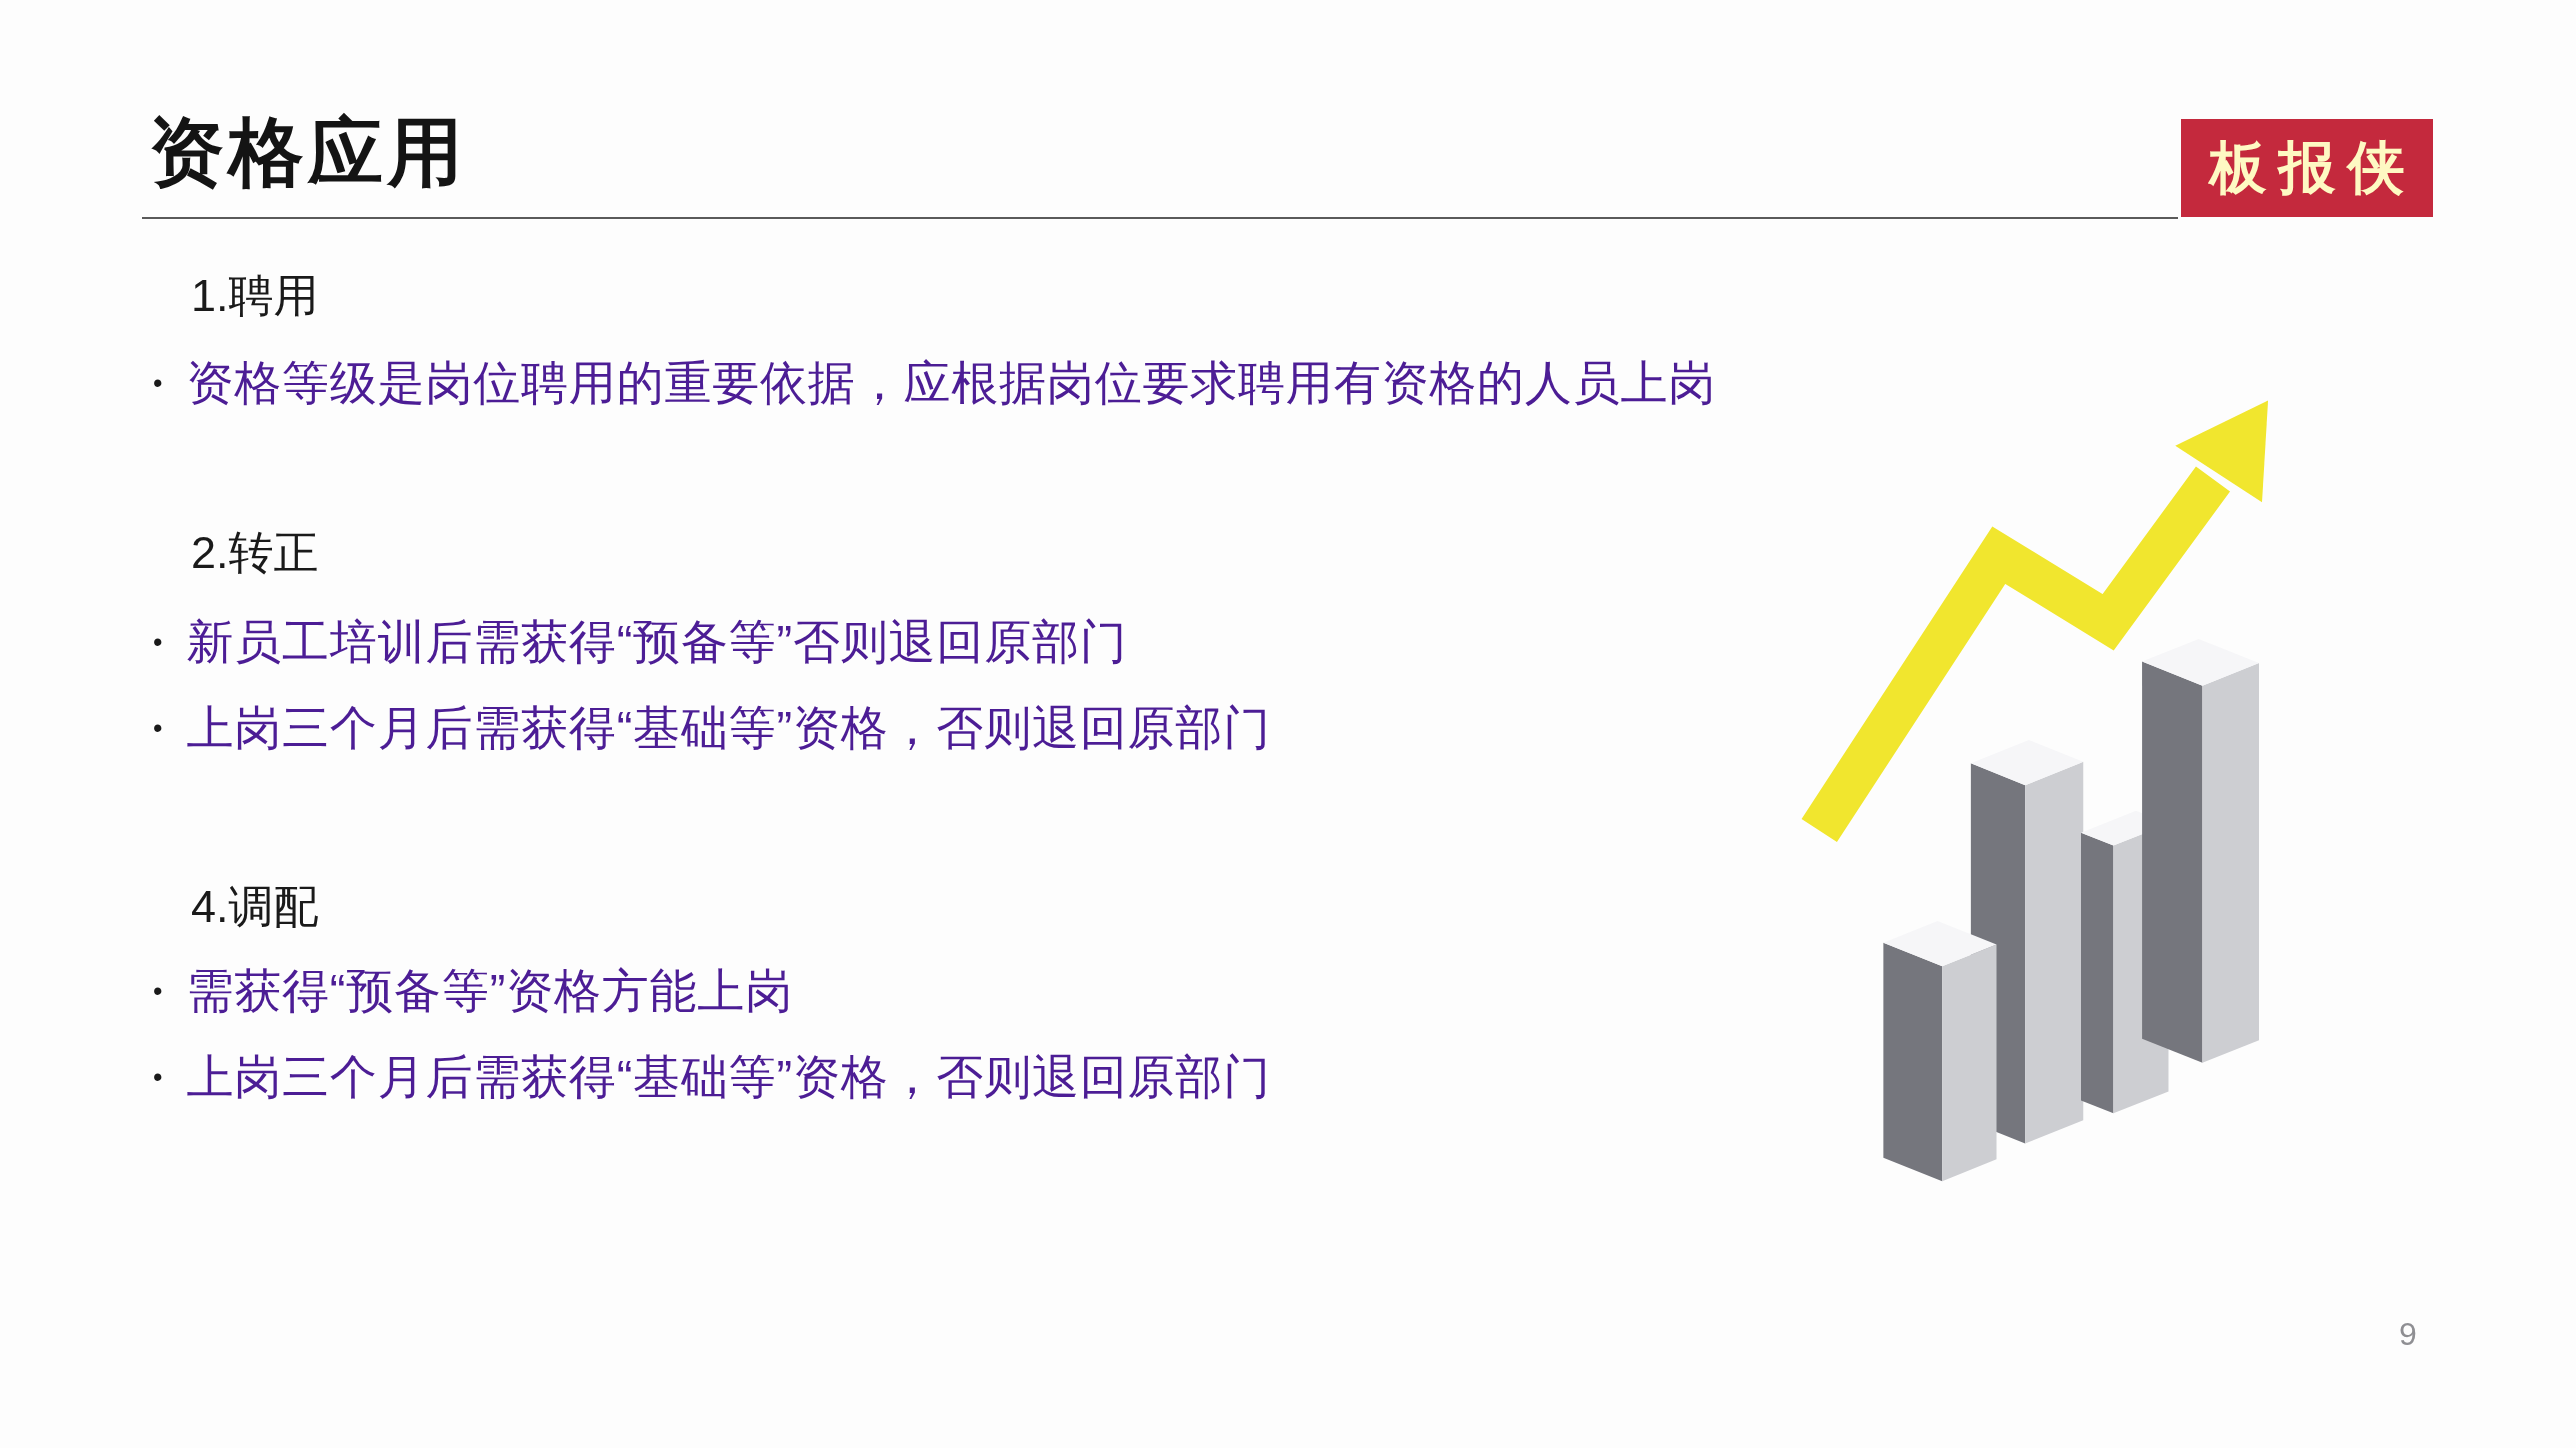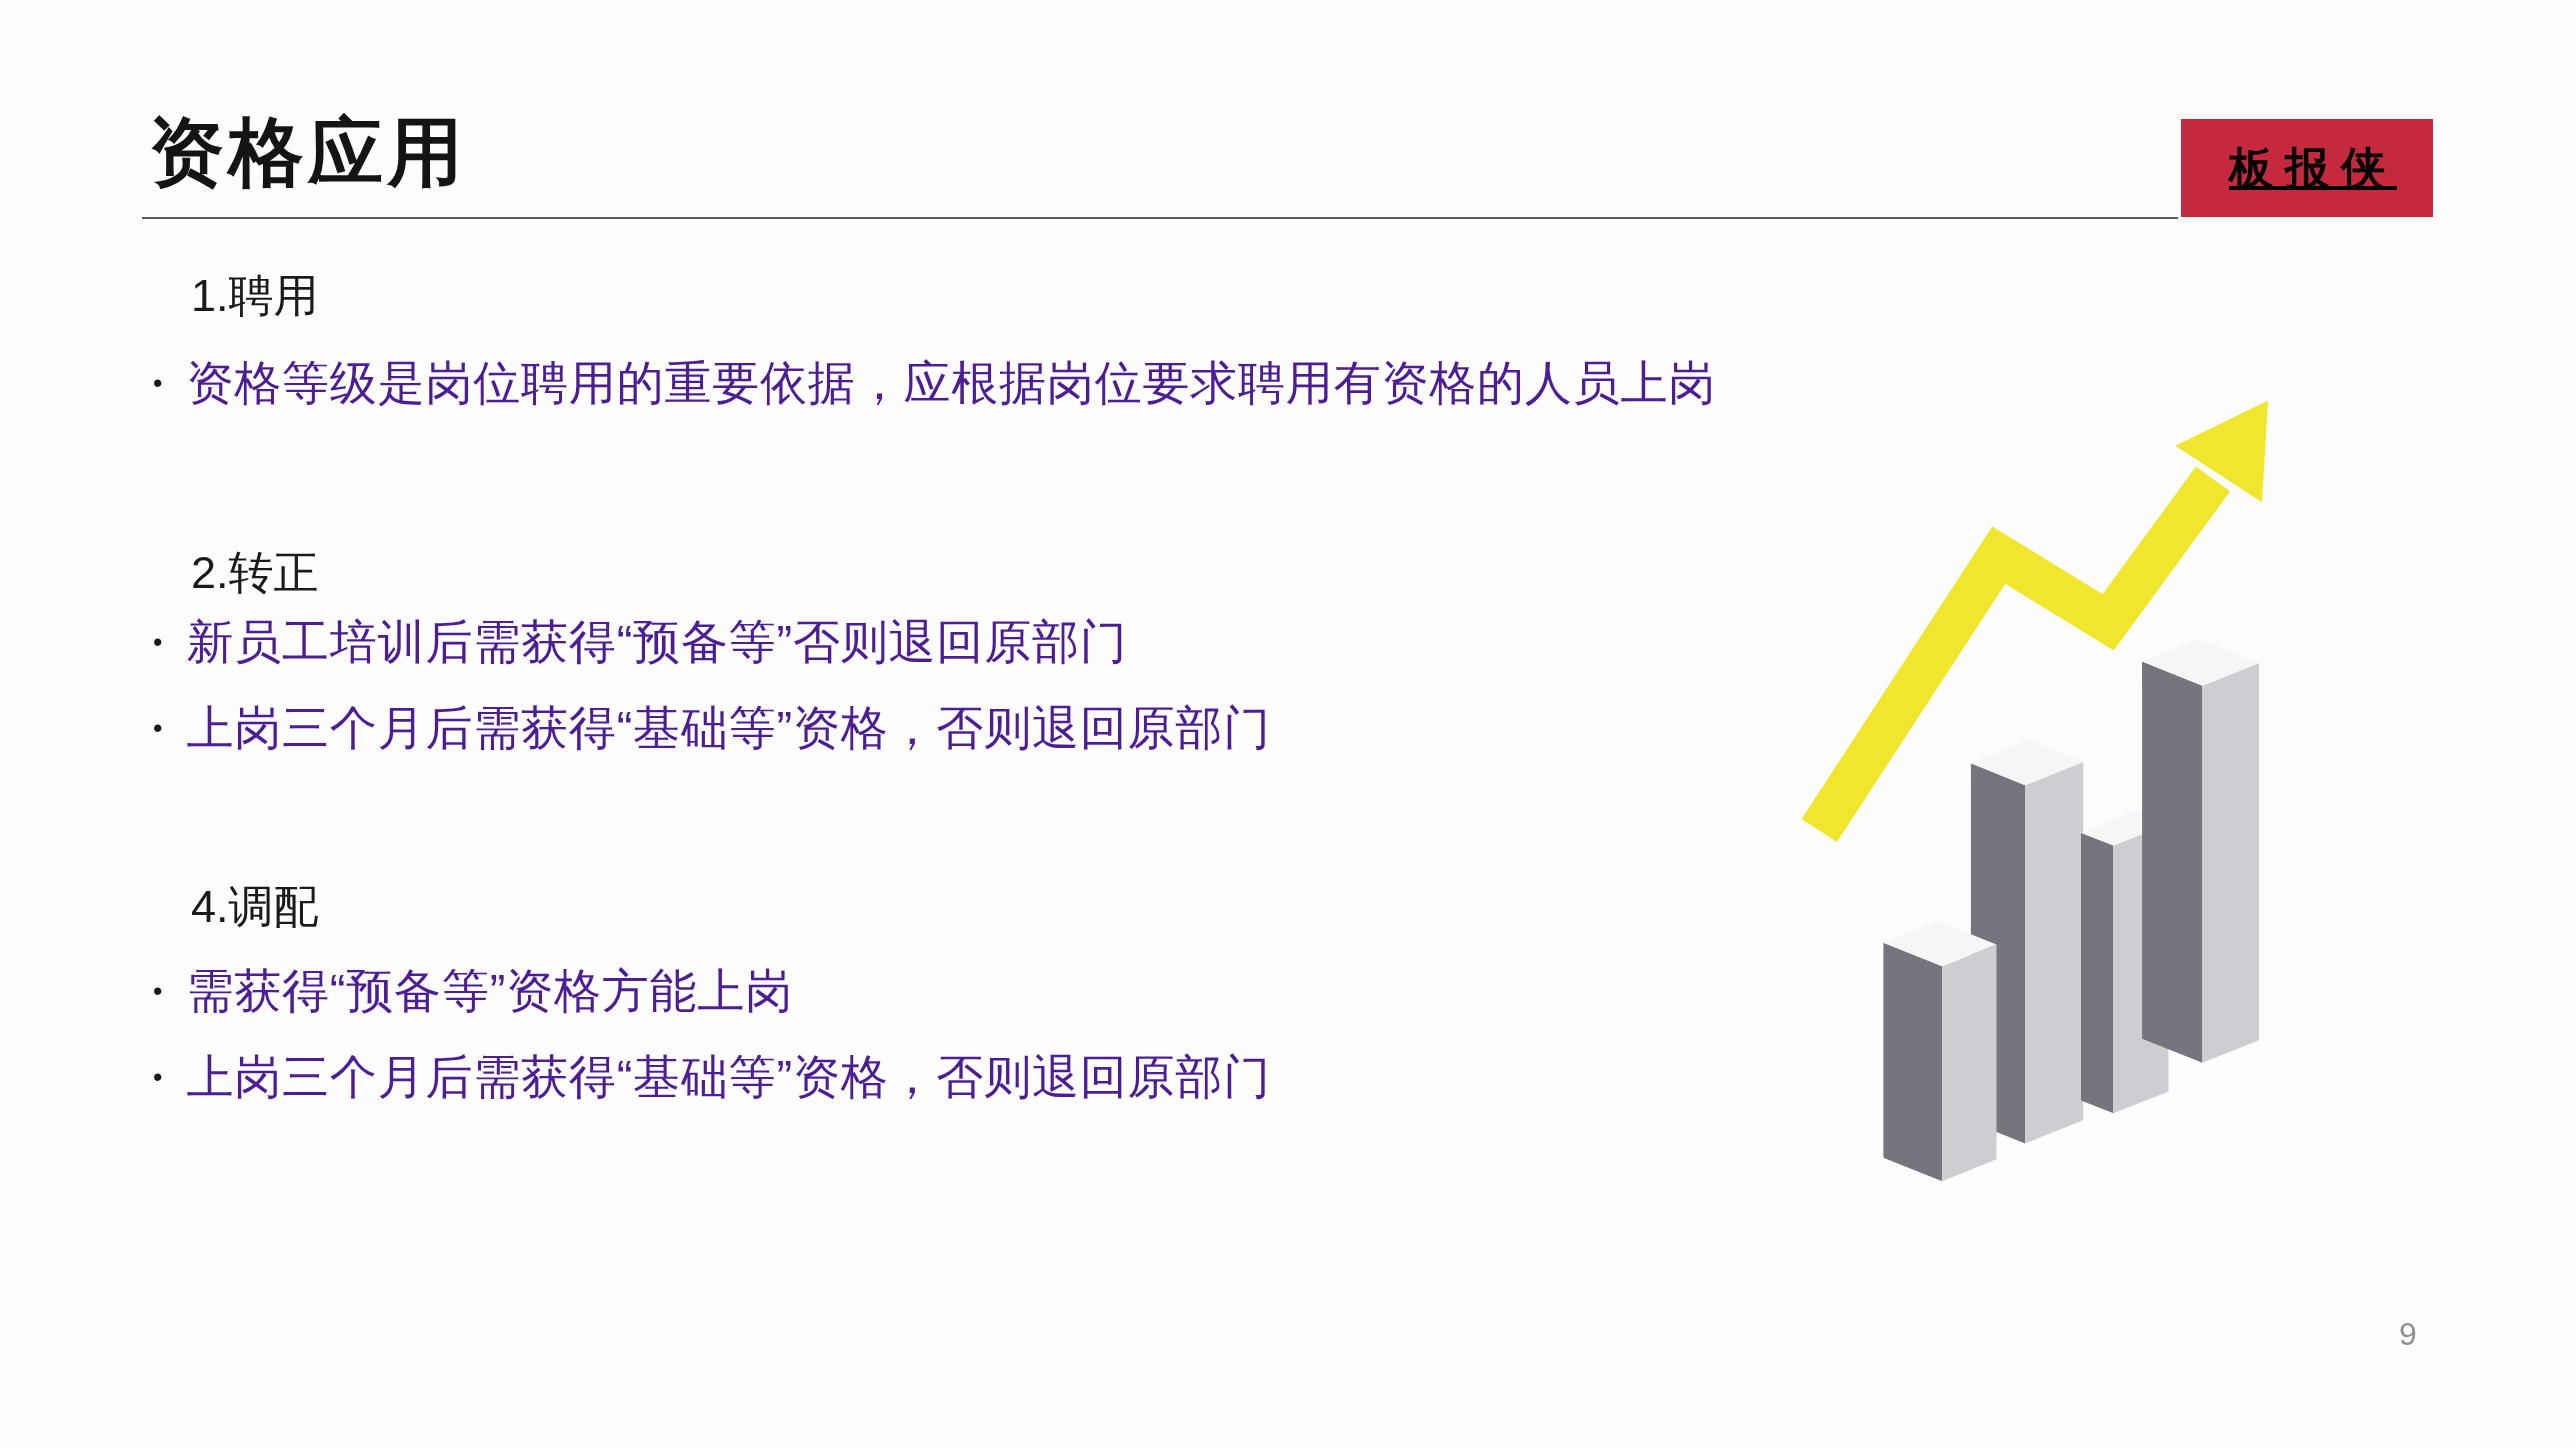--- a/index.html
+++ b/index.html
@@ -19,22 +19,22 @@
   }
   .title-rule{
     position:absolute;left:142px;top:217px;
     width:2036px;height:2.3px;background:#5A5A5A;
   }
   .logo-badge{
     position:absolute;left:2181px;top:119px;
     width:252px;height:98px;
     background:#C4293D;
     display:flex;align-items:center;justify-content:center;
-    color:#000000;font-size:44px;font-weight:700;
-    letter-spacing:12px;text-indent:12px;white-space:nowrap;text-decoration:underline;
+    color:#fef9c3;font-size:57px;font-weight:700;
+    letter-spacing:12px;text-indent:12px;white-space:nowrap;
   }
   .sec-heading{
     position:absolute;left:151px;
     font-size:45px;line-height:47px;white-space:nowrap;color:#1A1A1A;margin-left:40px;
   }
   .bullet-line{
     position:absolute;left:153px;
     display:flex;align-items:center;gap:24px;white-space:nowrap;
   }
   .bullet-dot{
@@ -60,21 +60,21 @@
   <div class="page-title">资格应用</div>
   <div class="title-rule"></div>
   <div class="logo-badge">板报侠</div>
 
   <div class="sec-heading" style="top:272px">1.聘用</div>
   <div class="bullet-line" style="top:358px">
     <span class="bullet-dot">•</span>
     <span class="bullet-text">资格等级是岗位聘用的重要依据，应根据岗位要求聘用有资格的人员上岗</span>
   </div>
 
-  <div class="sec-heading" style="top:549px">2.转正</div>
+  <div class="sec-heading" style="top:529px">2.转正</div>
   <div class="bullet-line" style="top:617px">
     <span class="bullet-dot">•</span>
     <span class="bullet-text">新员工培训后需获得“预备等”否则退回原部门</span>
   </div>
   <div class="bullet-line" style="top:703px">
     <span class="bullet-dot">•</span>
     <span class="bullet-text">上岗三个月后需获得“基础等”资格，否则退回原部门</span>
   </div>
 
   <div class="sec-heading" style="top:883px">4.调配</div>

